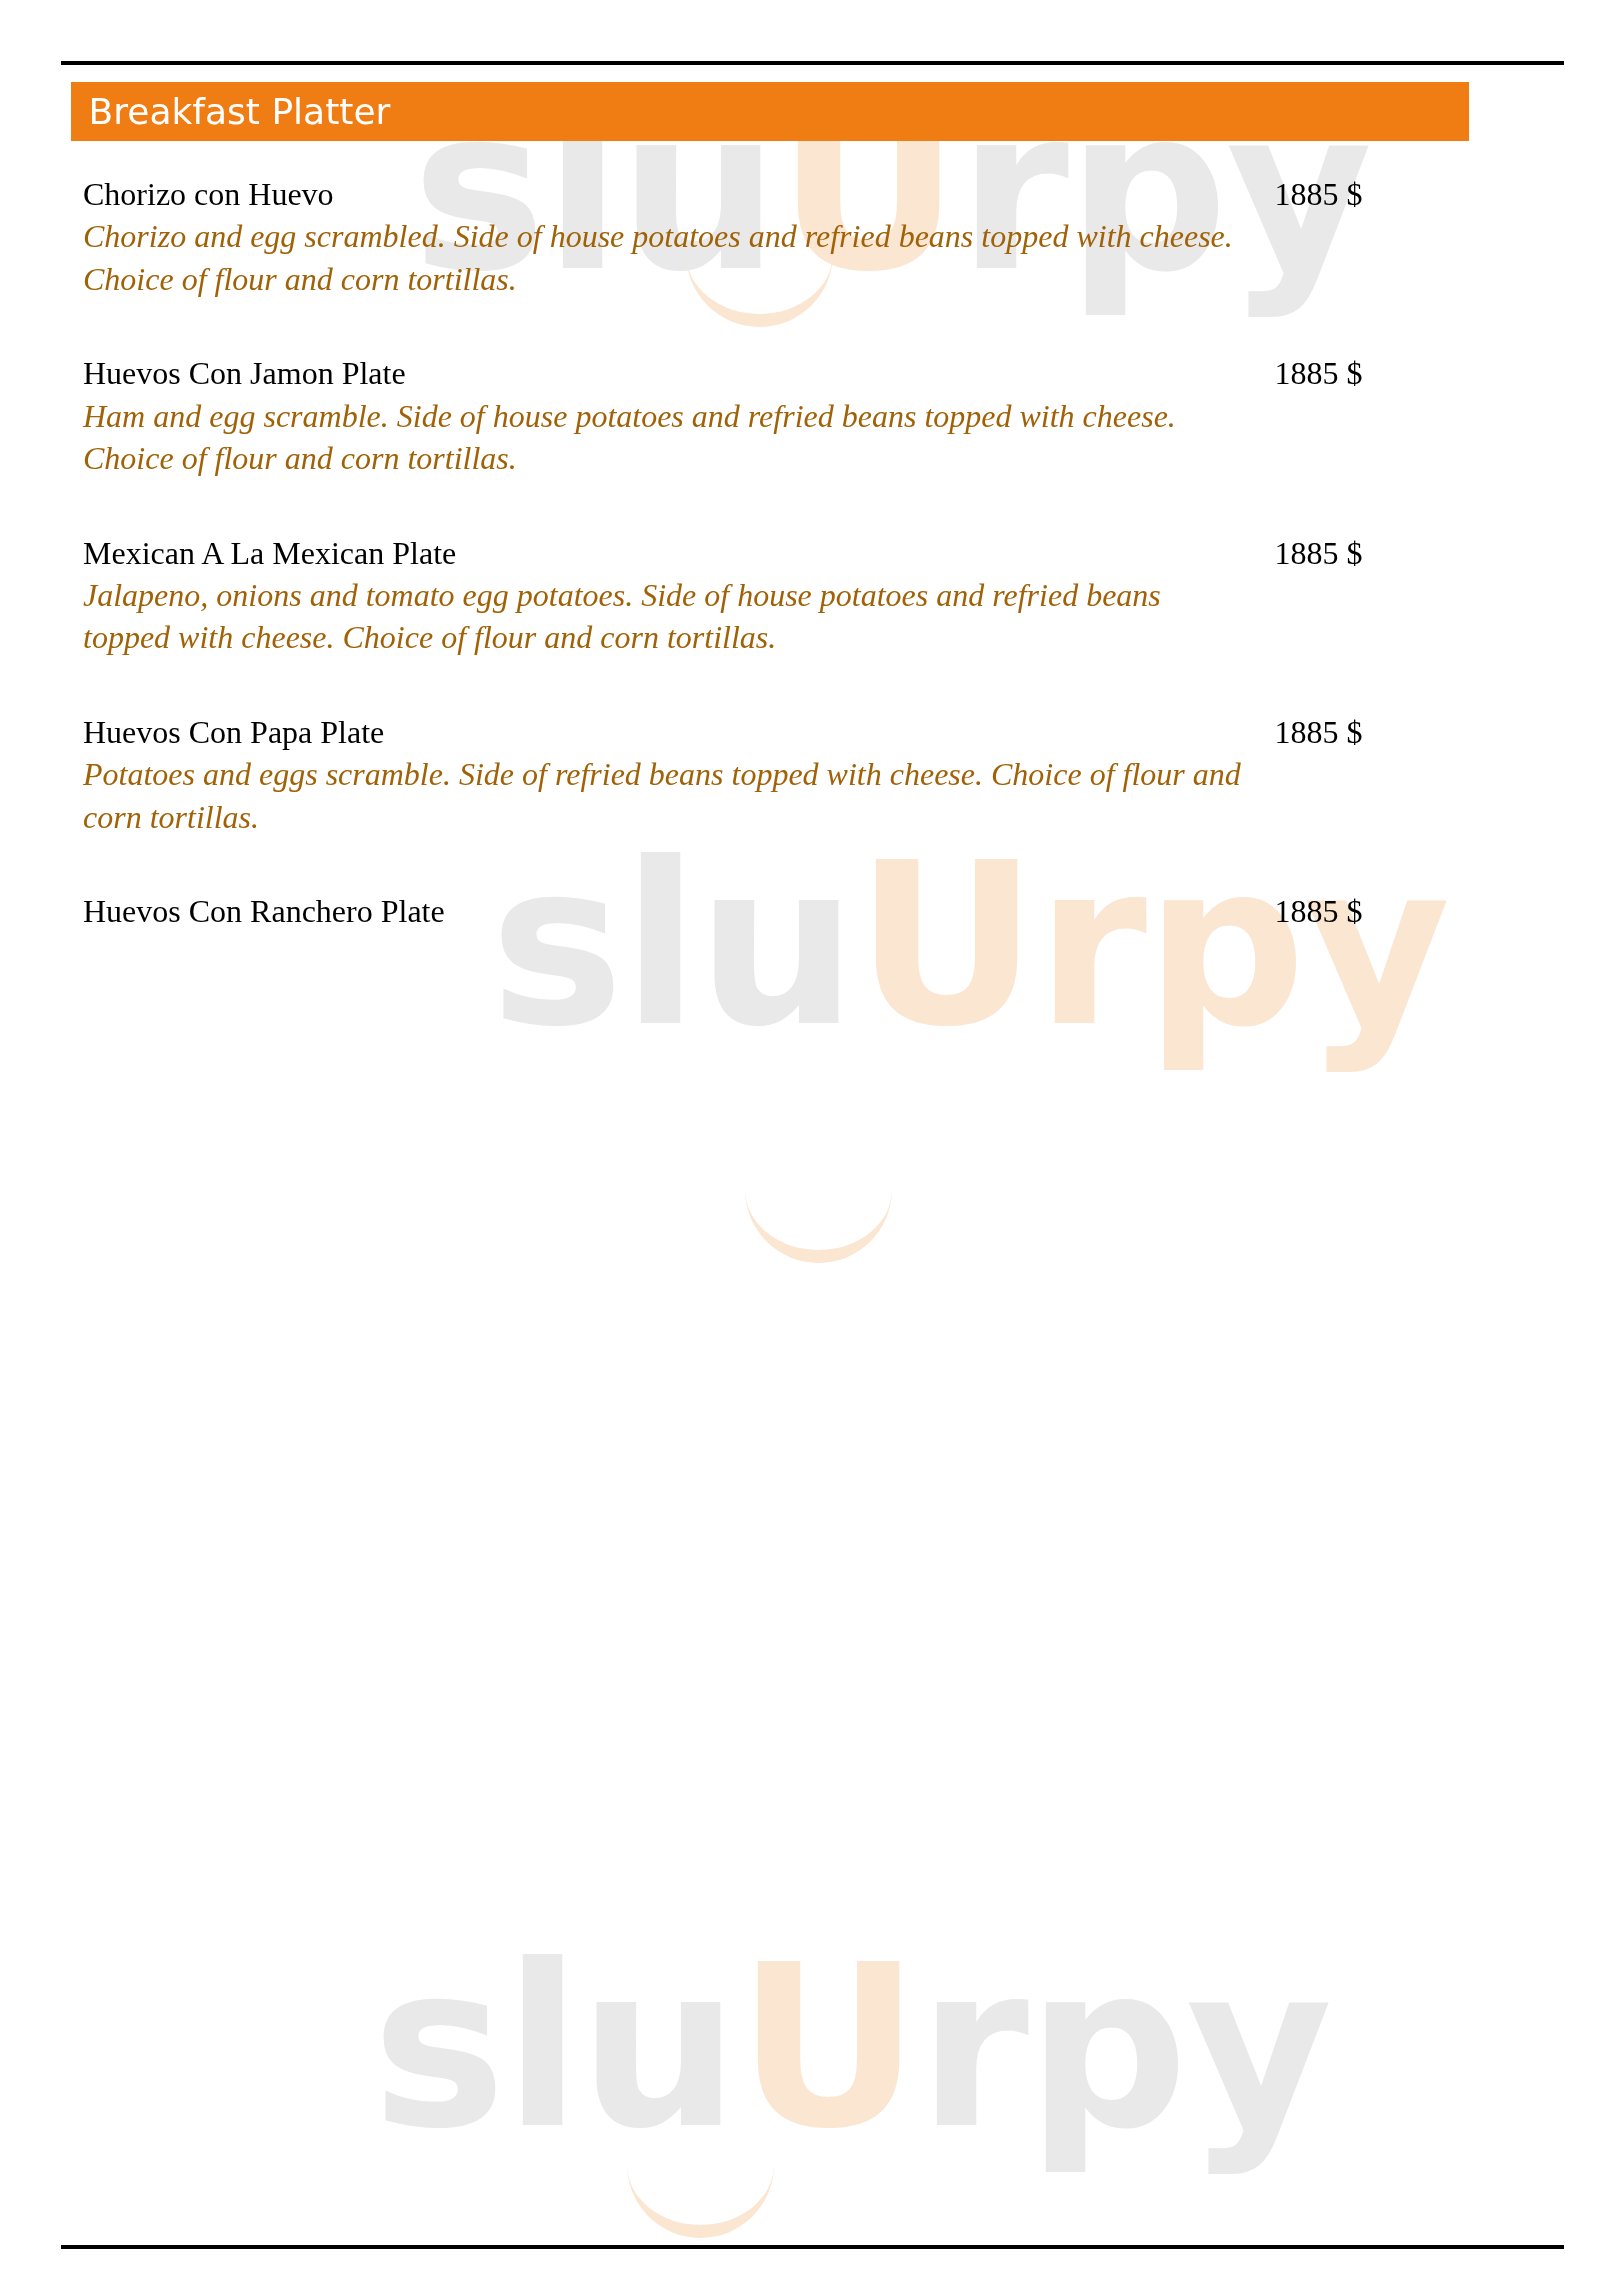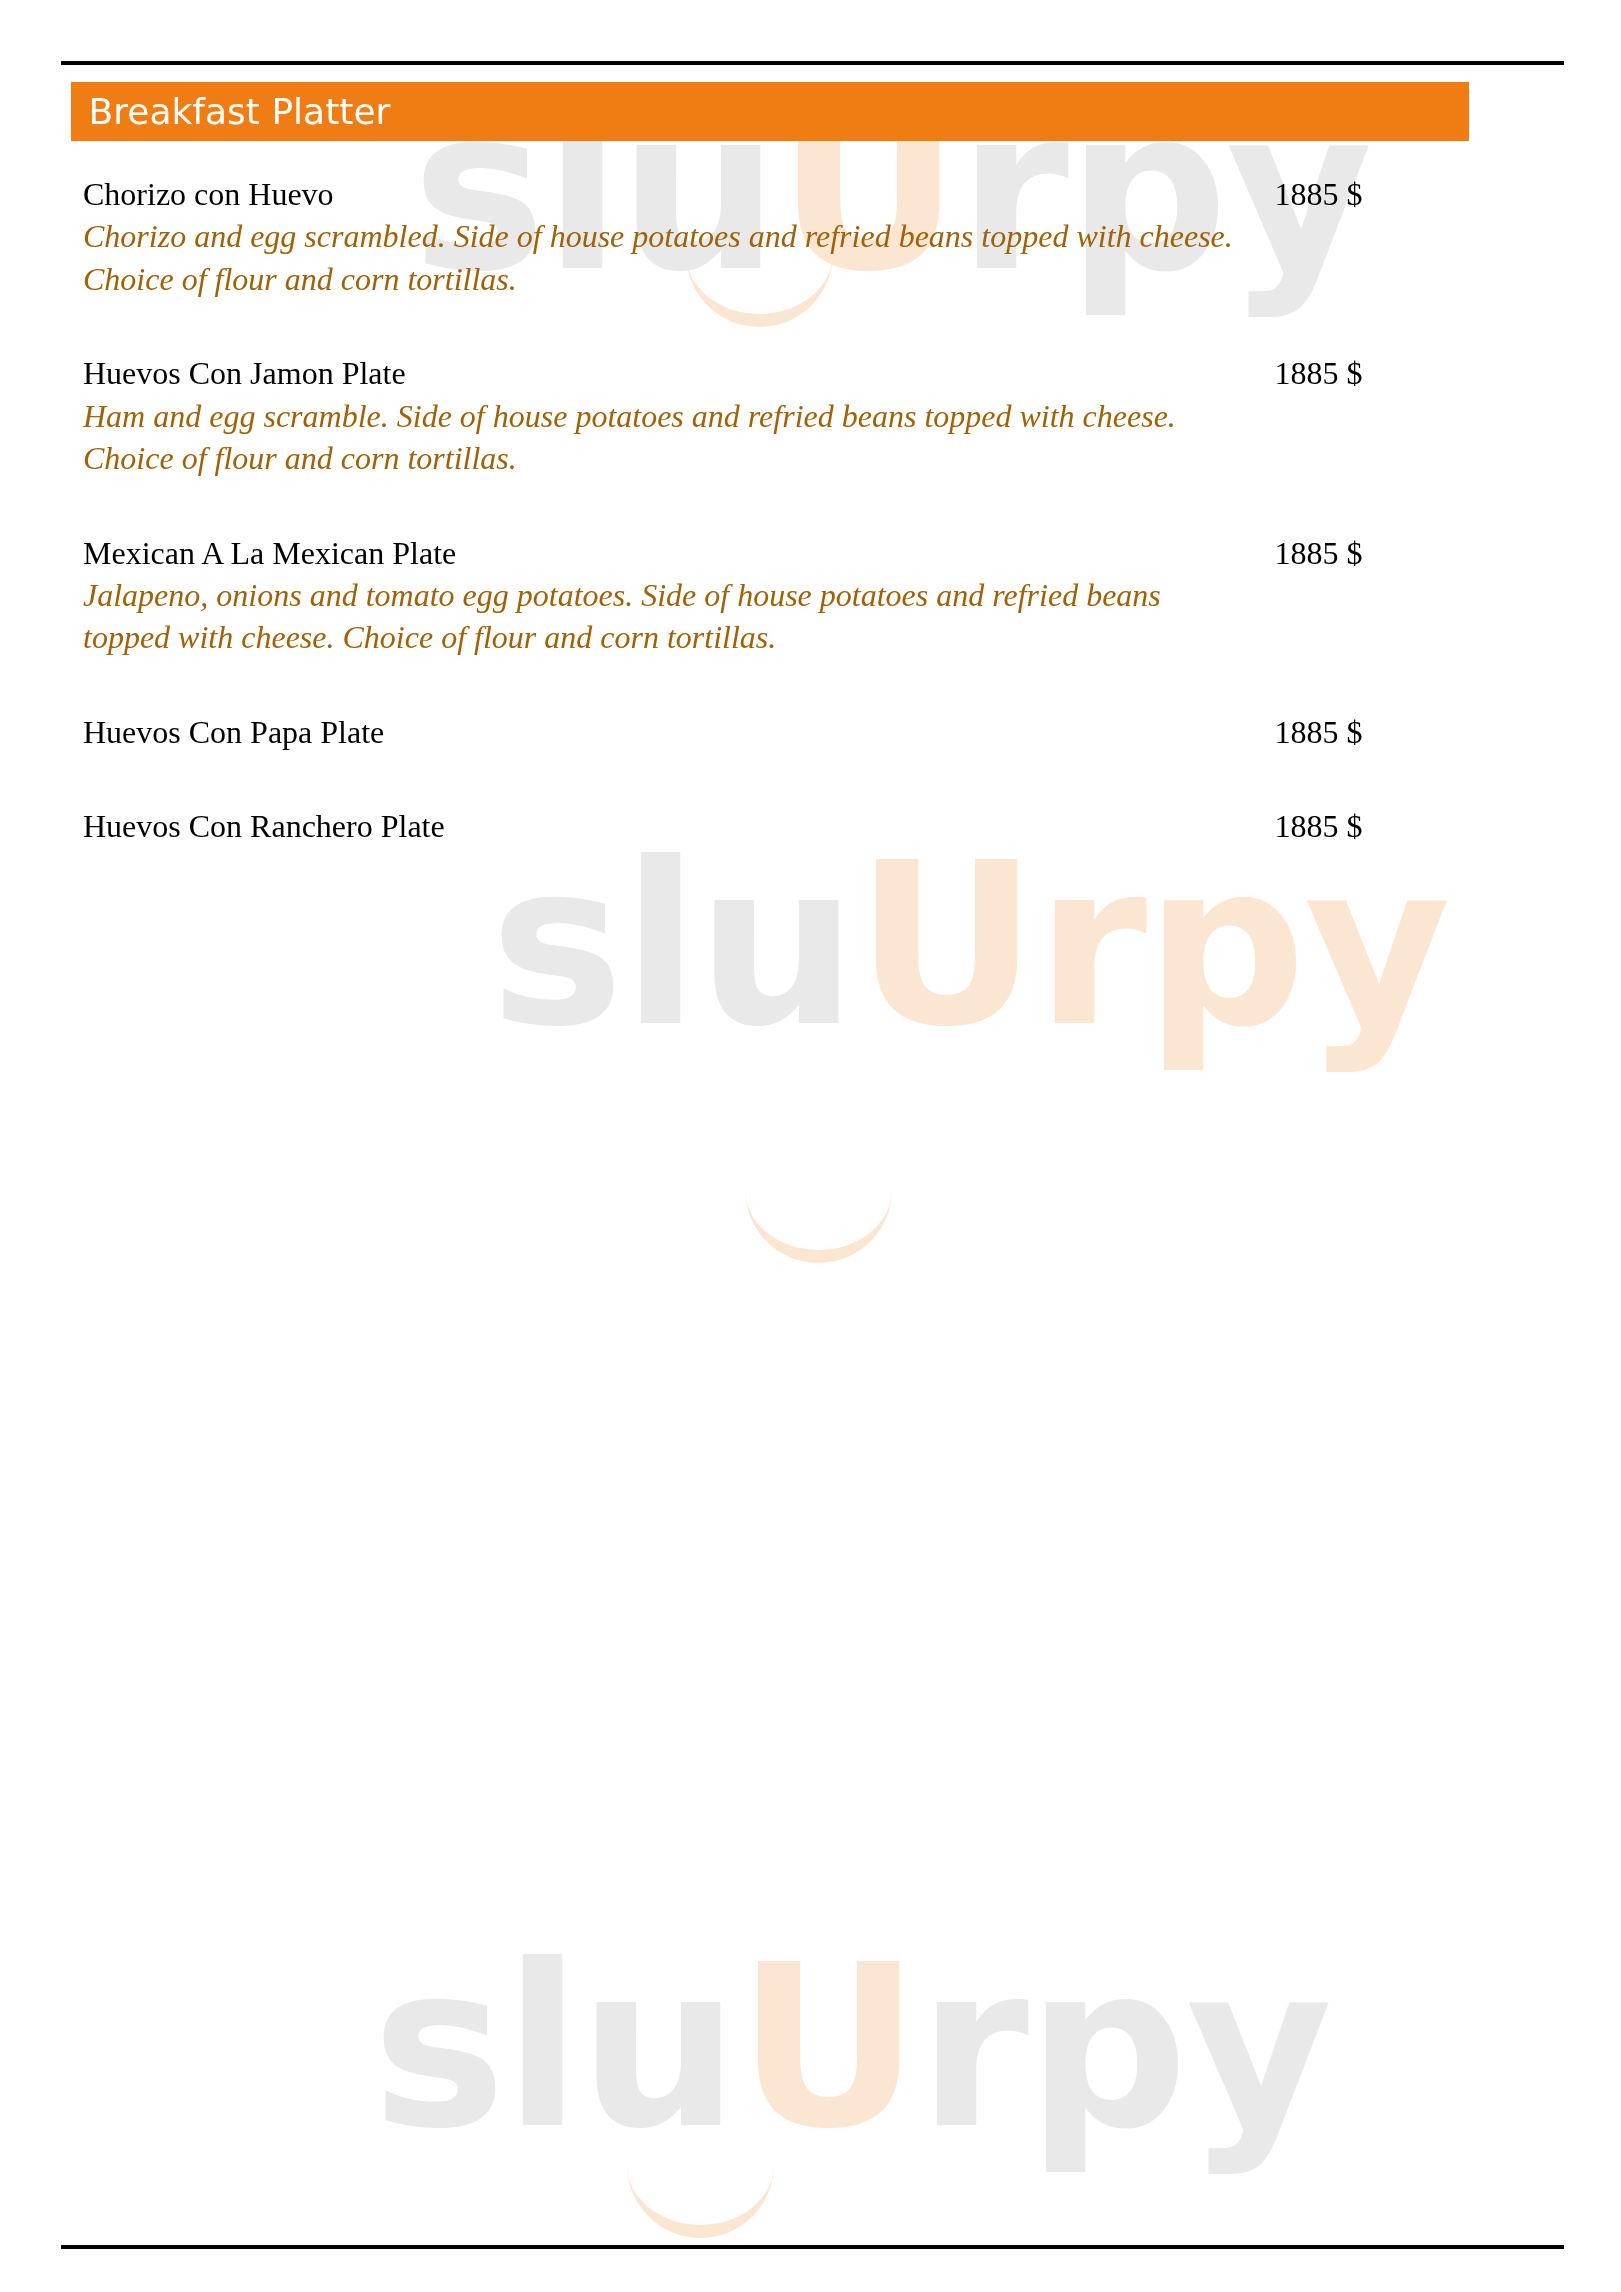--- a/index.html
+++ b/index.html
@@ -183,20 +183,21 @@
         <div class="item-price">1885 $</div>
       </div>
       <div class="item-desc">Jalapeno, onions and tomato egg potatoes.  Side of house potatoes and refried beans topped with cheese. Choice of flour and corn tortillas.</div>
     </div>
 
     <div class="menu-item">
       <div class="item-head">
         <div class="item-name">Huevos Con Papa Plate</div>
         <div class="item-price">1885 $</div>
       </div>
+      <div class="item-desc">Potatoes and eggs scramble.  Side of refried beans topped with cheese. Choice of flour and corn tortillas.</div>
     </div>
 
     <div class="menu-item">
       <div class="item-head">
         <div class="item-name">Huevos Con Ranchero Plate</div>
         <div class="item-price">1885 $</div>
       </div>
     </div>
 
   </div>

